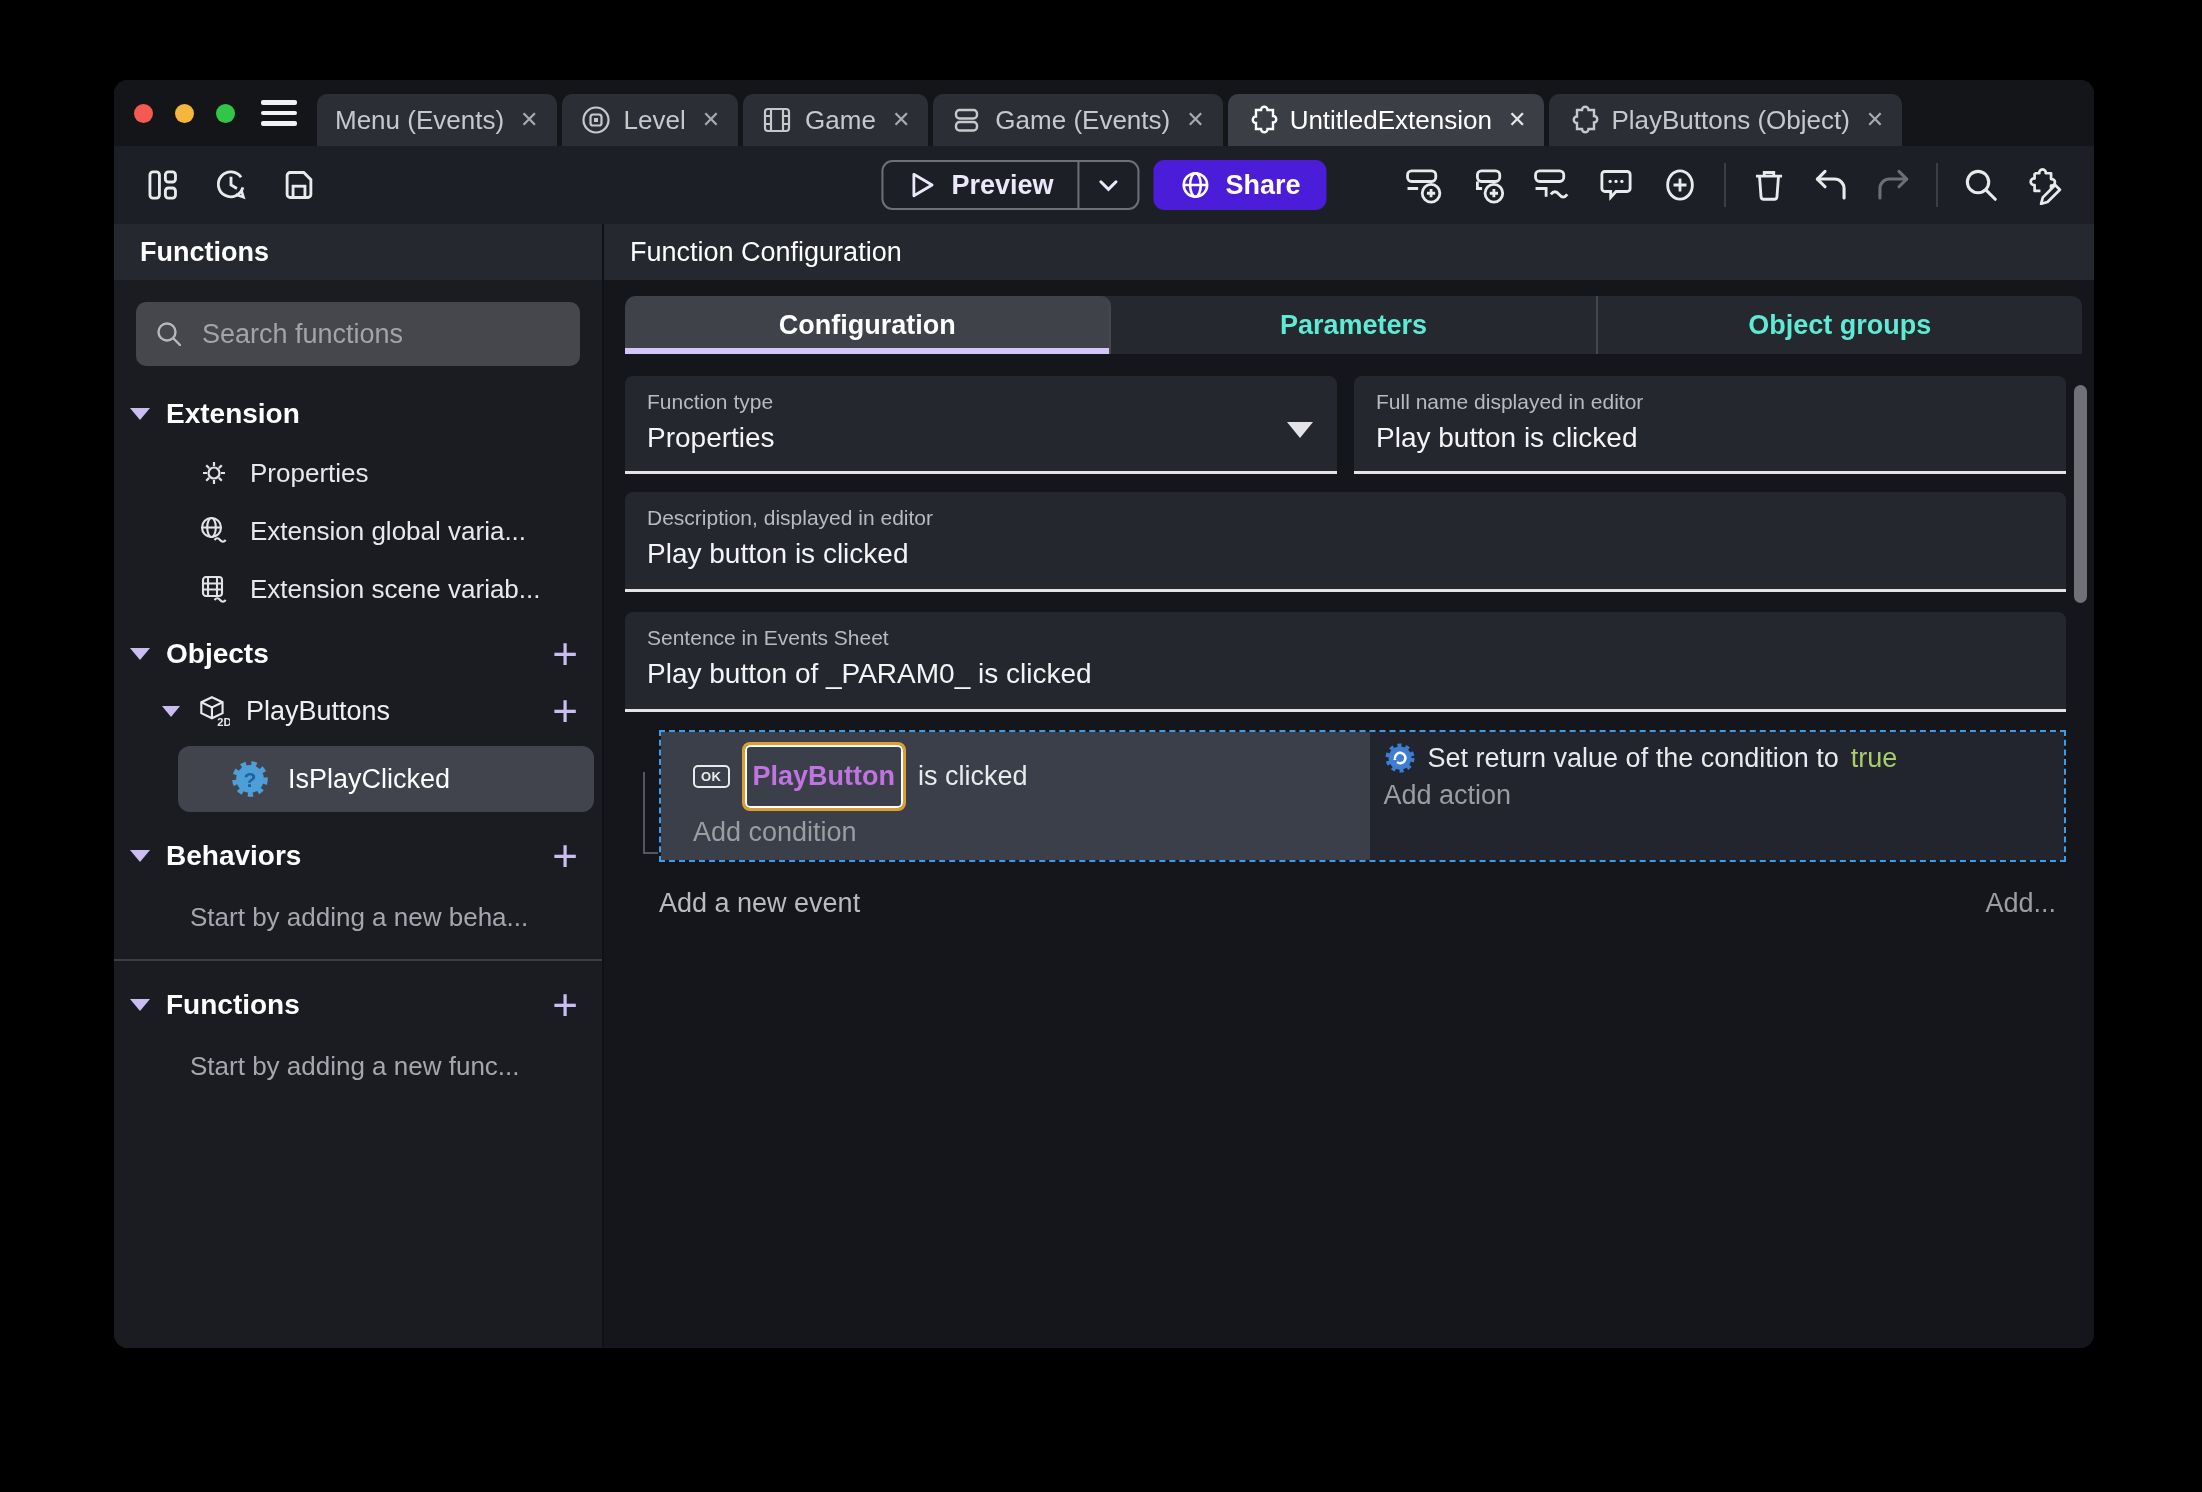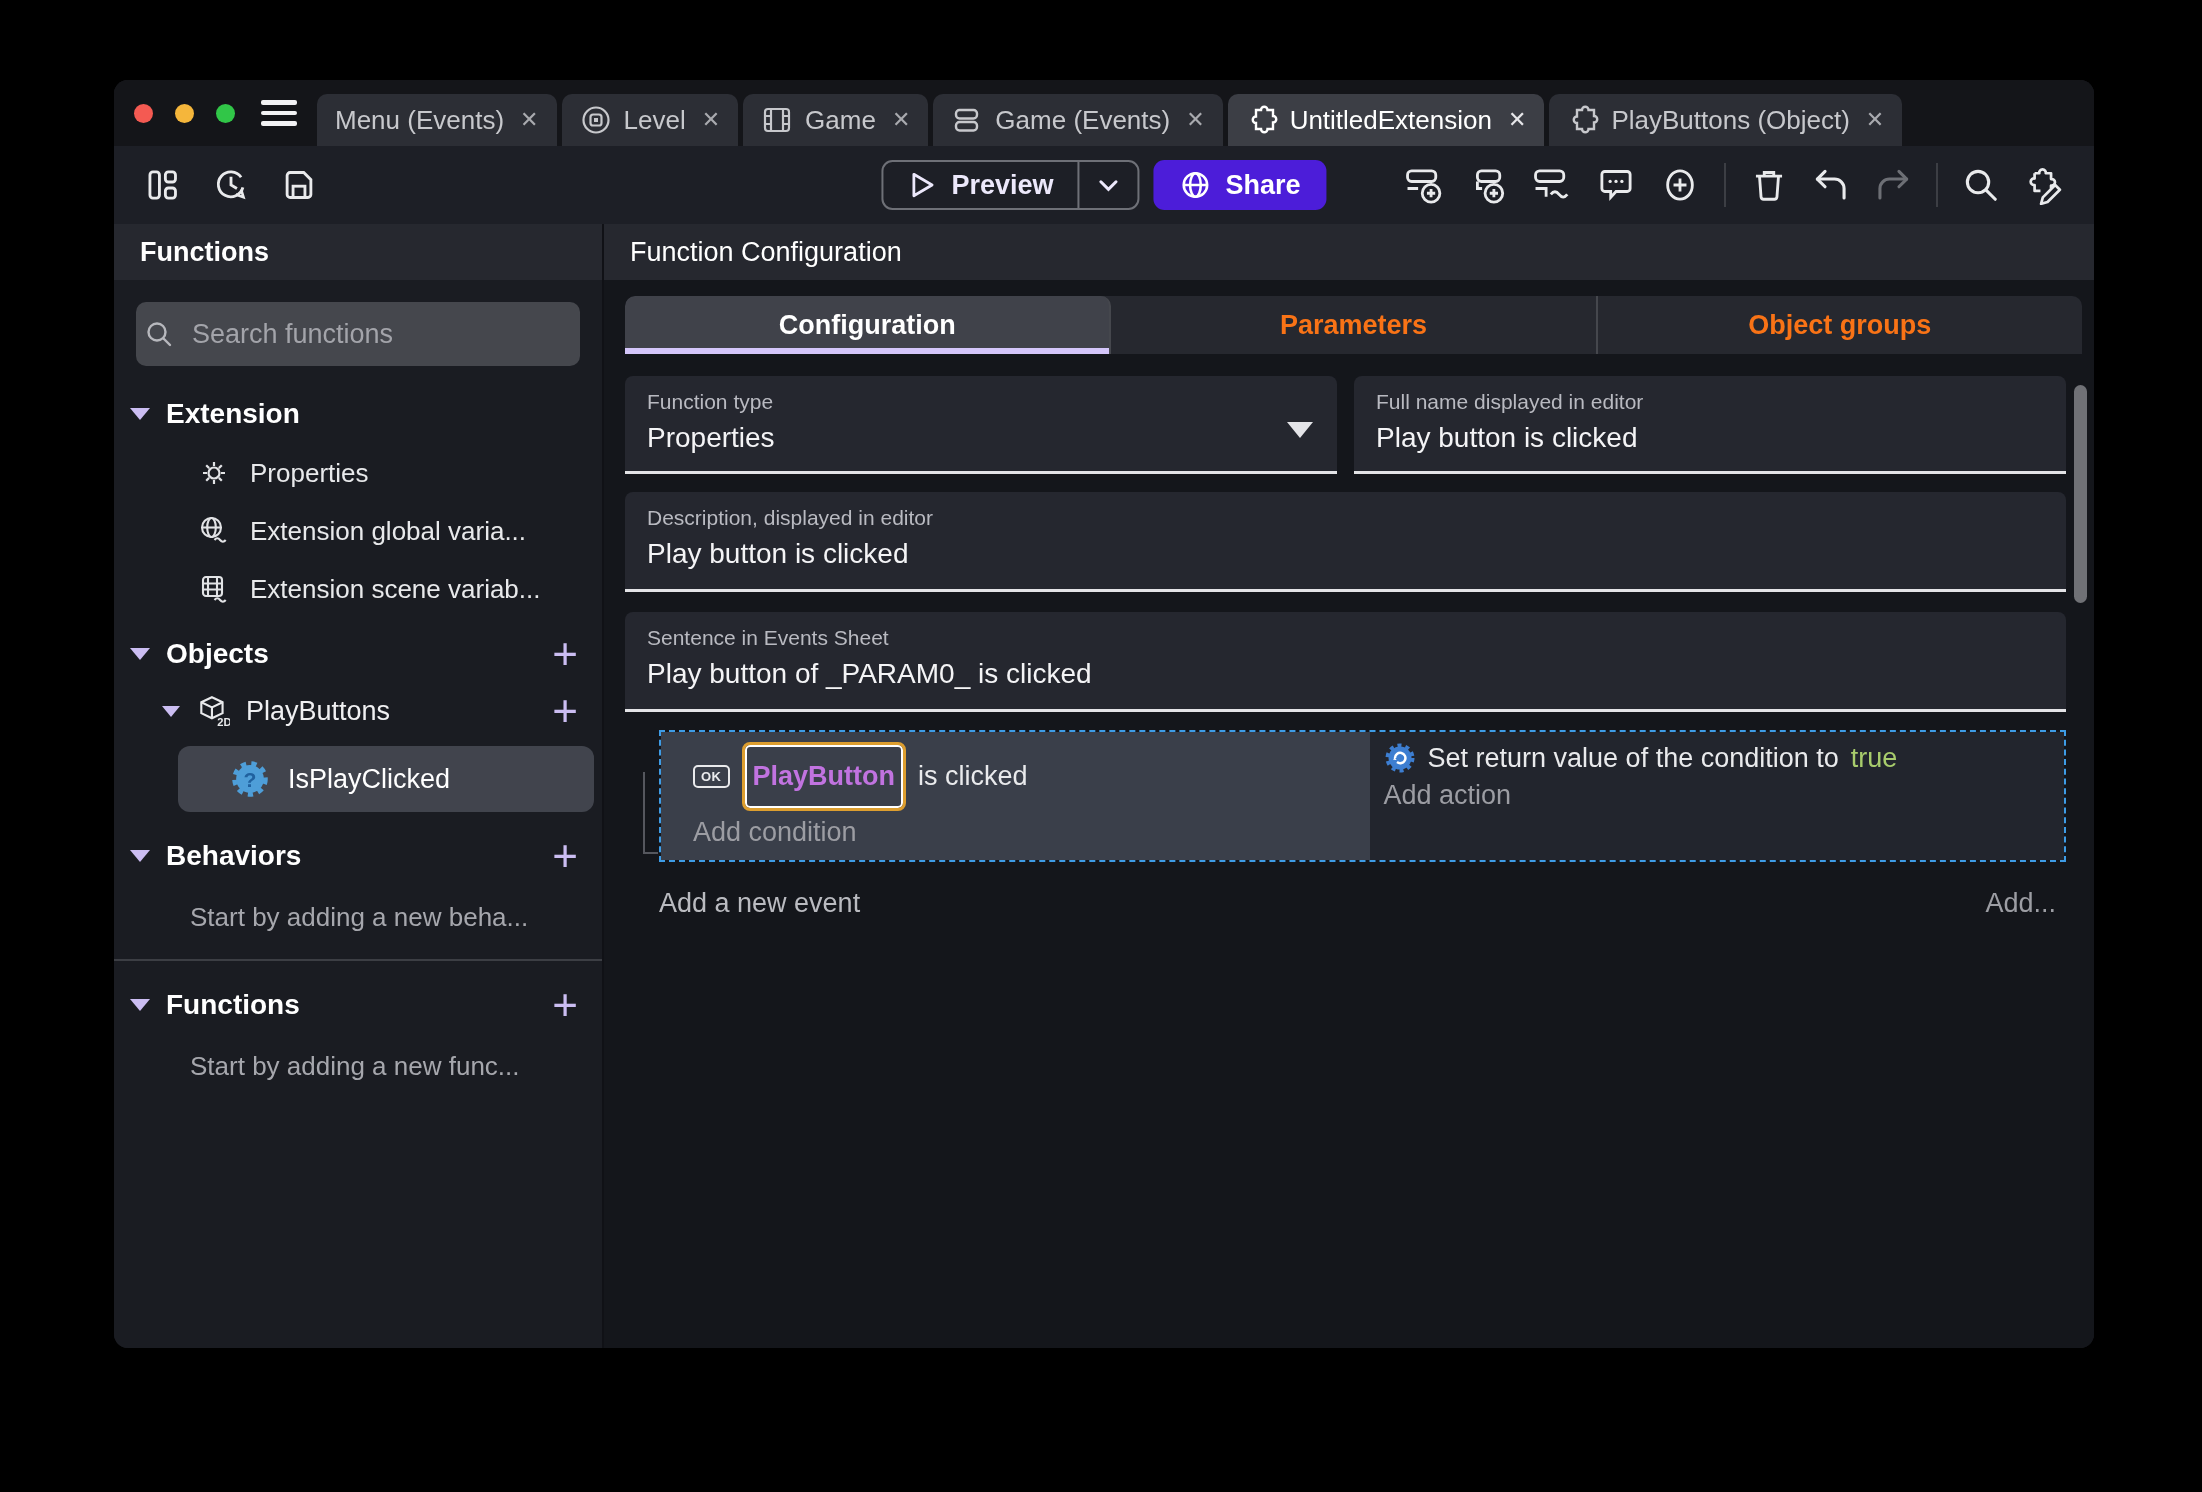--- a/index.html
+++ b/index.html
@@ -39,21 +39,21 @@
 
   
   .appbody { display:flex; height:1124px; }
 
   
   .sidebar { width:490px; flex:none; background:#1a1c22; border-right:2px solid #101116; display:flex; flex-direction:column; }
   .panel-head { height:56px; background:#26282f; display:flex; align-items:center; padding-left:26px;
                 font-size:27px; color:#fff; flex:none; }
   .sidebar .panel-head { font-weight:bold; }
   .search-box { margin:22px 22px 12px 22px; height:64px; background:#45474d; border-radius:10px;
-                display:flex; align-items:center; padding:0 8px; gap:18px; }
+                display:flex; align-items:center; padding:0 18px; gap:18px; }
   .search-box svg { flex:none; }
   .search-box input { flex:1; background:transparent; border:none; outline:none; font-size:27px; color:#e9e9ec;
                       font-family:"Liberation Sans", sans-serif; }
   .search-box input::placeholder { color:#a3a4aa; }
   .sec-head { display:flex; align-items:center; gap:16px; padding:20px 24px 14px 16px; cursor:pointer; }
   .chev { width:0; height:0; border-left:10px solid transparent; border-right:10px solid transparent;
           border-top:12px solid #cbbdf2; flex:none; }
   .chev.small { border-left-width:9px; border-right-width:9px; border-top-width:11px; }
   .sec-label { font-size:28px; font-weight:bold; color:#fff; }
   .sec-plus { margin-left:auto; color:#cbbdf2; font-size:44px; font-weight:200; line-height:30px; cursor:pointer; }
@@ -64,21 +64,21 @@
   .obj-row .lbl { font-size:27px; color:#f0f0f2; }
   .sel-row { margin:8px 8px 8px 64px; background:#41444d; border-radius:12px; height:66px;
              display:flex; align-items:center; gap:18px; padding-left:52px; font-size:27px; color:#fff; cursor:pointer; }
   .empty-txt { padding:16px 20px 18px 76px; font-size:26px; color:#a6a7ad; }
   .hdiv { height:2px; background:#3c3e44; margin:8px 0; }
 
   
   .main { flex:1; display:flex; flex-direction:column; background:#14161b; position:relative; }
   .cfg-tabs { margin:16px 12px 0 21px; height:58px; display:flex; background:#26282f; border-radius:10px 10px 0 0; overflow:hidden; }
   .cfg-tab { flex:1; display:flex; align-items:center; justify-content:center; font-size:27px; font-weight:bold;
-             color:#f97316; position:relative; cursor:pointer; border-right:2px solid #45474d; }
+             color:#5eead4; position:relative; cursor:pointer; border-right:2px solid #45474d; }
   .cfg-tab:last-child { border-right:none; }
   .cfg-tab.active { background:#40424a; color:#fff; border-radius:10px 10px 0 0; }
   .cfg-tab.active::after { content:""; position:absolute; left:0; right:0; bottom:0; height:6px; background:#d4c6fa; }
   .content { flex:1; padding:22px 28px 0 21px; position:relative; }
   .frow { display:flex; gap:17px; }
   .field { background:#25272f; border-radius:8px 8px 0 0; border-bottom:3px solid #e3e3e6; padding:14px 22px 12px; }
   .field .flabel { font-size:21px; color:#b9bac1; margin-bottom:8px; }
   .field .fvalue { font-size:28px; color:#f4f4f6; }
   .f3 { flex:1 1 0; min-height:98px; position:relative; }
   .caret-down { position:absolute; right:24px; top:50%; margin-top:-2px; width:0; height:0;

